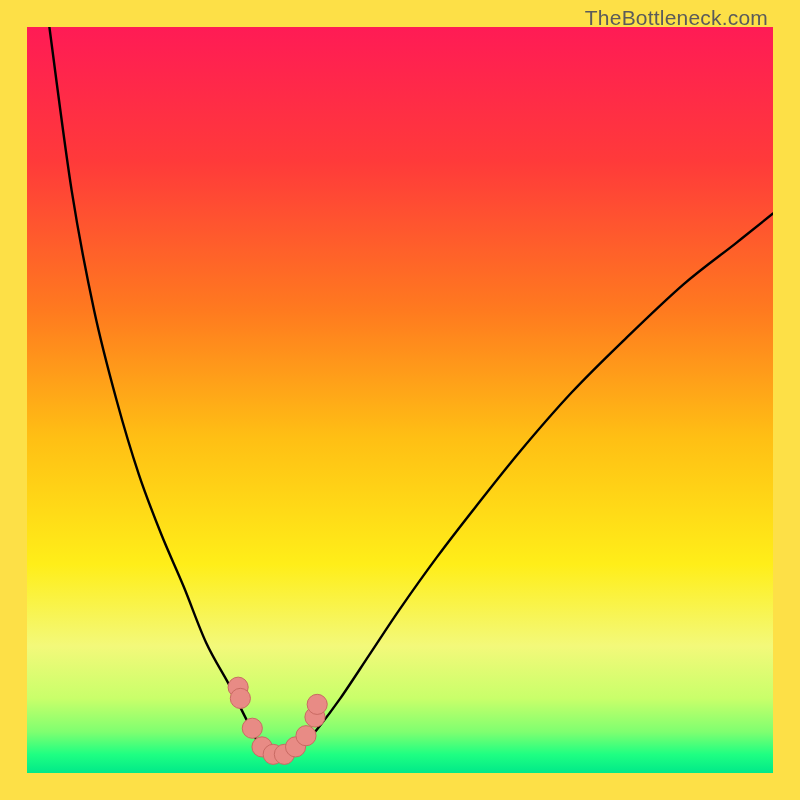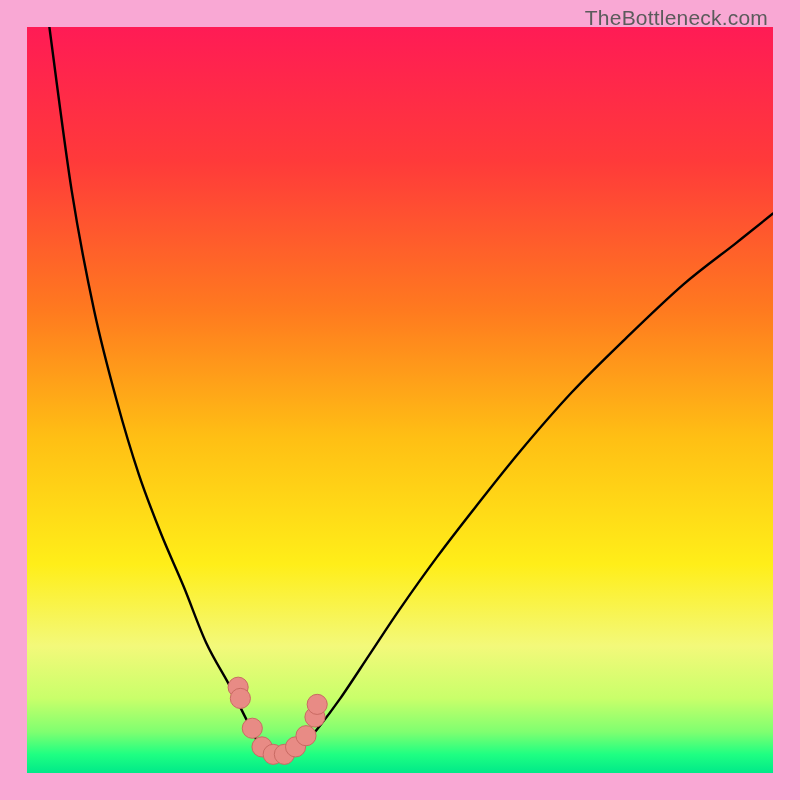--- a/index.html
+++ b/index.html
@@ -7,21 +7,21 @@
     padding: 0;
     width: 800px;
     height: 800px;
     overflow: hidden;
     background: #000;
     font-family: Arial, Helvetica, sans-serif;
   }
   .frame {
     position: absolute;
     inset: 0;
-    background: #f9a8d4;
+    background: #fde047;
   }
   .plot-area {
     position: absolute;
     left: 27px;
     top: 27px;
     width: 746px;
     height: 746px;
     overflow: hidden;
   }
   .gradient-bg {

